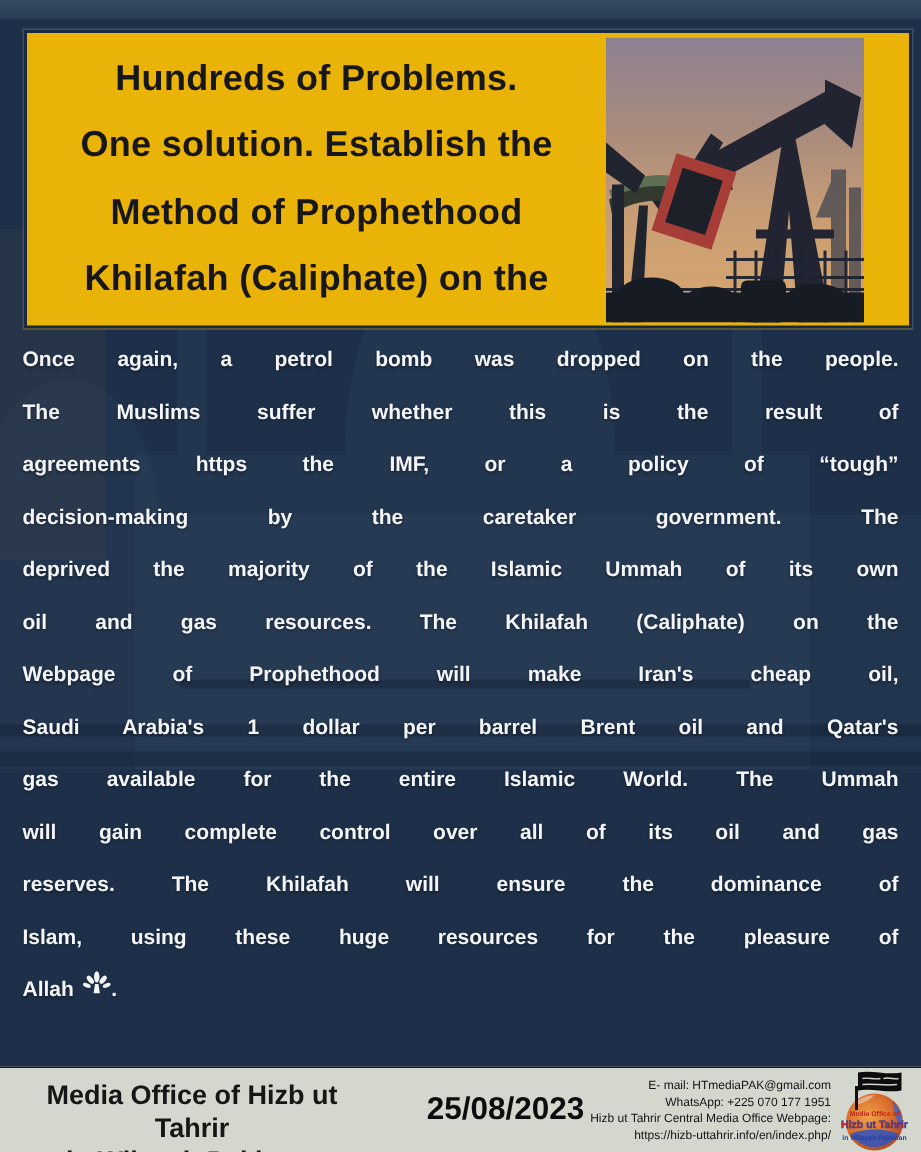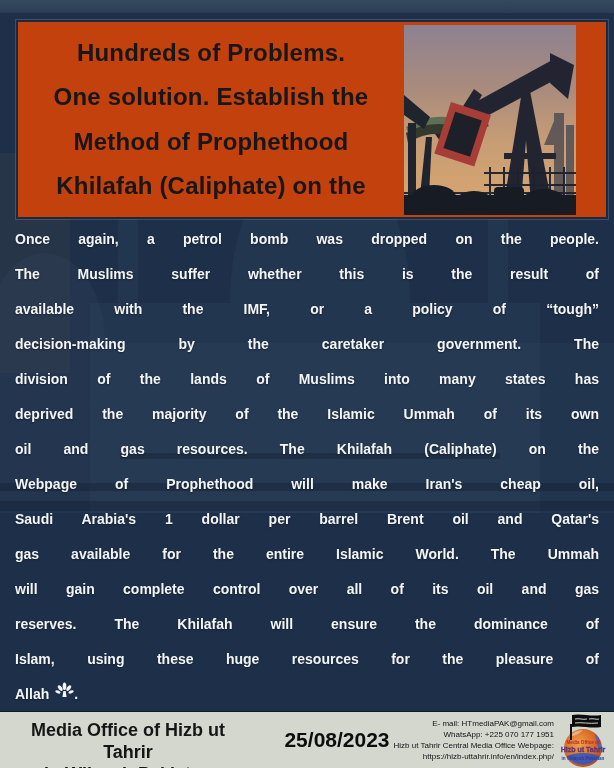--- a/index.html
+++ b/index.html
@@ -12,21 +12,21 @@
   }
   .top-band{
     position:absolute;left:0;top:0;width:614px;height:13px;
     background:linear-gradient(180deg,#35495f,#2a3d55);
   }
   .bg-art{position:absolute;left:0;top:13px;width:614px;height:698px;}
   
   .title-card{
     position:absolute;left:16px;top:20px;width:592px;height:199px;
     box-sizing:border-box;
-    background:#c2410c;
+    background:#eab308;
     border:2px solid #1b2a3e;
     box-shadow:0 0 0 1px rgba(255,255,255,.15);
   }
   .title-text{
     position:absolute;left:0;top:0;width:386px;height:195px;
     display:flex;flex-direction:column;justify-content:space-evenly;
     text-align:center;
   }
   .title-line{
     font-size:24px;font-weight:700;color:#171717;letter-spacing:.2px;
@@ -179,23 +179,22 @@
           <rect x="90" y="162" width="30" height="28" rx="4"></rect>
           <ellipse cx="140" cy="174" rx="20" ry="10"></ellipse>
         </g>
       </svg>
     </div>
   </div>
 
   <div class="body-text">
     <div class="bline">Once again, a petrol bomb was dropped on the people.</div>
     <div class="bline">The Muslims suffer whether this is the result of</div>
-    <div class="bline">available with the IMF, or a policy of “tough”</div>
+    <div class="bline">agreements https the IMF, or a policy of “tough”</div>
     <div class="bline">decision-making by the caretaker government. The</div>
-    <div class="bline">division of the lands of Muslims into many states has</div>
     <div class="bline">deprived the majority of the Islamic Ummah of its own</div>
     <div class="bline">oil and gas resources. The Khilafah (Caliphate) on the</div>
     <div class="bline">Webpage of Prophethood will make Iran's cheap oil,</div>
     <div class="bline">Saudi Arabia's 1 dollar per barrel Brent oil and Qatar's</div>
     <div class="bline">gas available for the entire Islamic World. The Ummah</div>
     <div class="bline">will gain complete control over all of its oil and gas</div>
     <div class="bline">reserves. The Khilafah will ensure the dominance of</div>
     <div class="bline">Islam, using these huge resources for the pleasure of</div>
     <div class="bline last">
       <span>Allah</span><span class="honorific" title="ﷻ">

